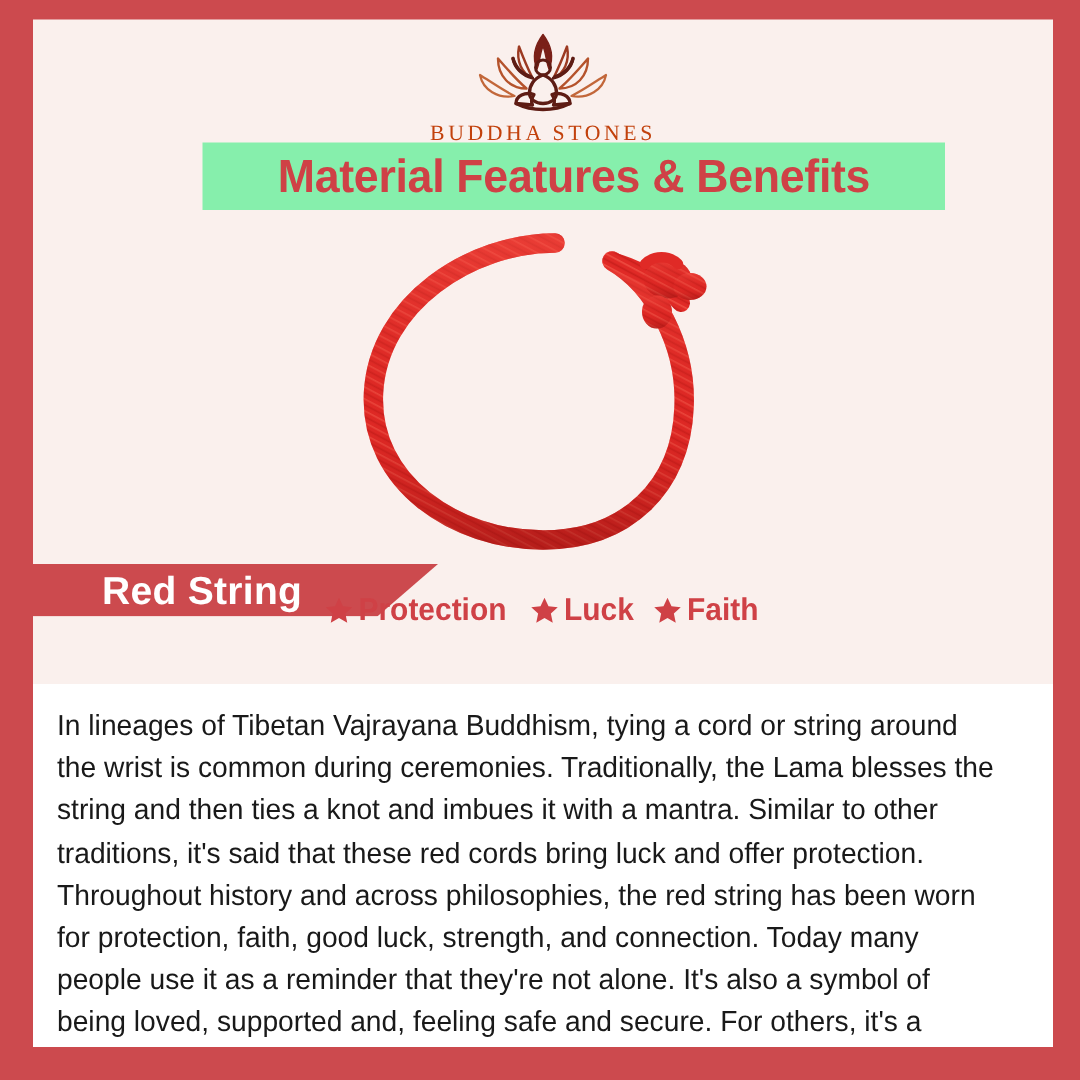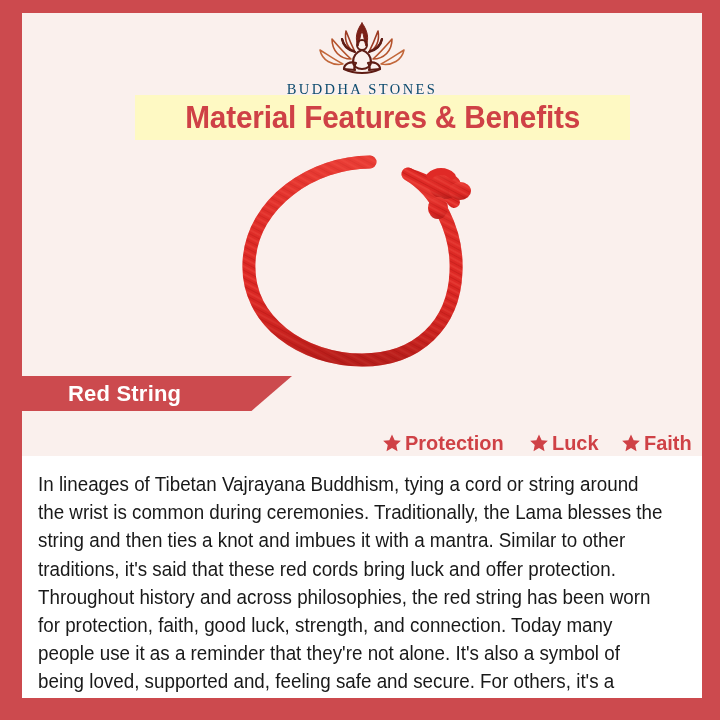--- a/index.html
+++ b/index.html
@@ -29,30 +29,30 @@
   
   .logo-wrap {
     position:absolute; left:0; right:0; top:6px;
     display:flex; flex-direction:column; align-items:center;
   }
   .logo-mark { width:104px; height:60px; display:block; }
   .logo-text {
     font-family:"Liberation Serif", serif;
     font-size:14.5px;
     letter-spacing:2.4px;
-    color:#0c4a6e;
+    color:#c2410c;
     margin-top:2px;
   }
 
   
   .title-band {
     position:absolute;
     left:113px; top:82px;
     width:495px; height:45px;
-    background:#fef9c3;
+    background:#86efac;
     display:flex; align-items:center; justify-content:center;
   }
   .title-text {
     font-family:"Liberation Sans Narrow","Liberation Sans", sans-serif;
     font-weight:bold;
     font-size:31px;
     color:#cf4146;
     letter-spacing:-0.2px;
     white-space:nowrap;
     transform:scaleX(0.96);
@@ -76,32 +76,32 @@
     position:absolute; inset:0;
     background:#cc4a4e;
     clip-path:polygon(0 0, 100% 0, 85% 100%, 0 100%);
   }
   .ribbon-label {
     position:absolute;
     left:46px; top:50%;
     transform:translateY(-50%);
     font-family:"Liberation Sans Narrow","Liberation Sans", sans-serif;
     font-weight:bold;
-    font-size:22px;
+    font-size:26px;
     color:#ffffff;
     white-space:nowrap;
     letter-spacing:0.2px;
   }
 
   
   .features {
     position:absolute;
-    left:0; right:0; top:418px;
-    display:flex; align-items:center; justify-content:flex-end;
-    gap:12px;
+    left:0; right:0; top:382px;
+    display:flex; align-items:center; justify-content:center;
+    gap:2px;
     padding:0 8px;
   }
   .feature {
     display:flex; align-items:center; gap:3px;
     white-space:nowrap;
   }
   .feature + .feature { margin-left:8px; }
   .star { width:20px; height:20px; flex:none; display:block; }
   .feature-label {
     font-family:"Liberation Sans Narrow","Liberation Sans", sans-serif;

